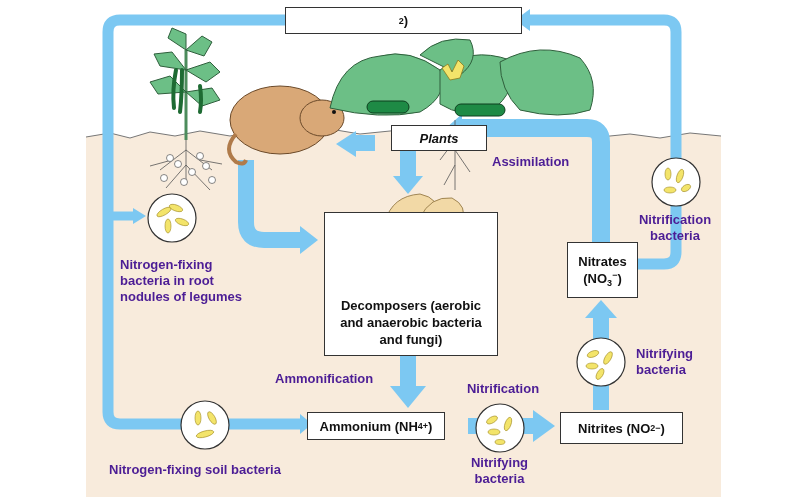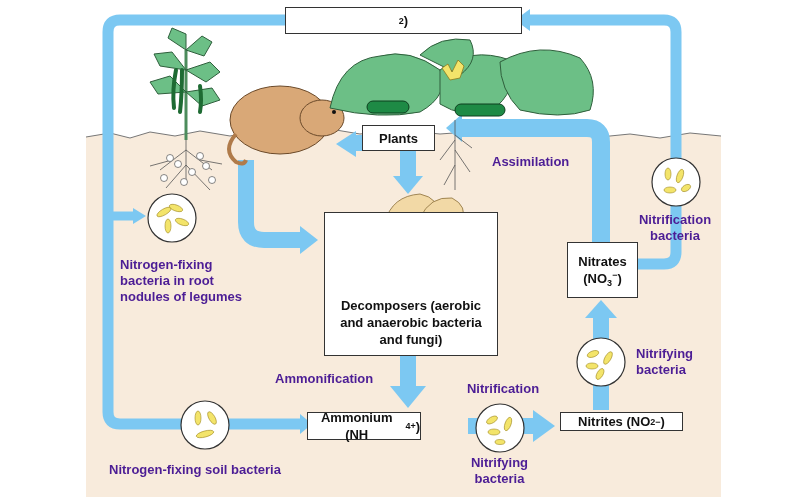--- a/index.html
+++ b/index.html
@@ -179,36 +179,36 @@
         </g>
     </g>
   </g>
 </svg>
 
 <div class="box" style="left:285px;top:7px;width:237px;height:27px;">
     <sub>2</sub>
     <span>)</span>
 </div>
 
-<div class="box" style="left:362px;top:125px;width:73px;height:26px;">
+<div class="box" style="left:391px;top:125px;width:96px;height:26px;font-style:italic;">
   <span>Plants</span>
 </div>
 
 <div class="box" style="left:324px;top:212px;width:174px;height:144px;align-items:flex-end;padding-bottom:7px;">
   <span style="display:block;width:160px;">Decomposers (aerobic and anaerobic bacteria and fungi)</span>
 </div>
 
-<div class="box" style="left:307px;top:412px;width:114px;height:28px;">
+<div class="box" style="left:307px;top:412px;width:138px;height:28px;">
   <span>Ammonium (NH</span>
     <sub>4</sub>
     <sup>+</sup>
     <span>)</span>
 </div>
 
-<div class="box" style="left:560px;top:412px;width:123px;height:19px;">
+<div class="box" style="left:560px;top:412px;width:123px;height:32px;">
   <span>Nitrites (NO</span>
     <sub>2</sub>
     <sup>−</sup>
     <span>)</span>
 </div>
 
 <div class="box" style="left:567px;top:242px;width:71px;height:56px;flex-direction:column;">
   <span>Nitrates</span>
   <span><span>(NO</span><sub>3</sub><sup>−</sup><span>)</span></span>
 </div>

